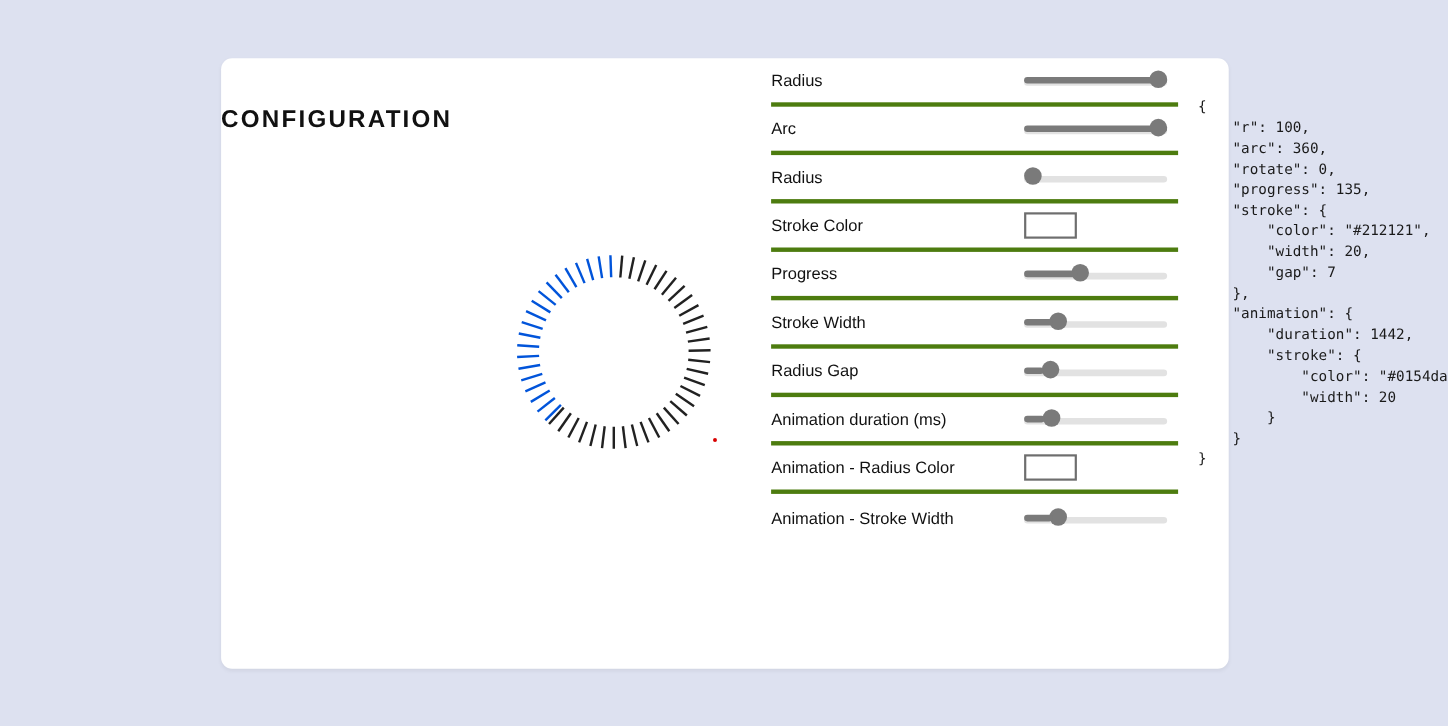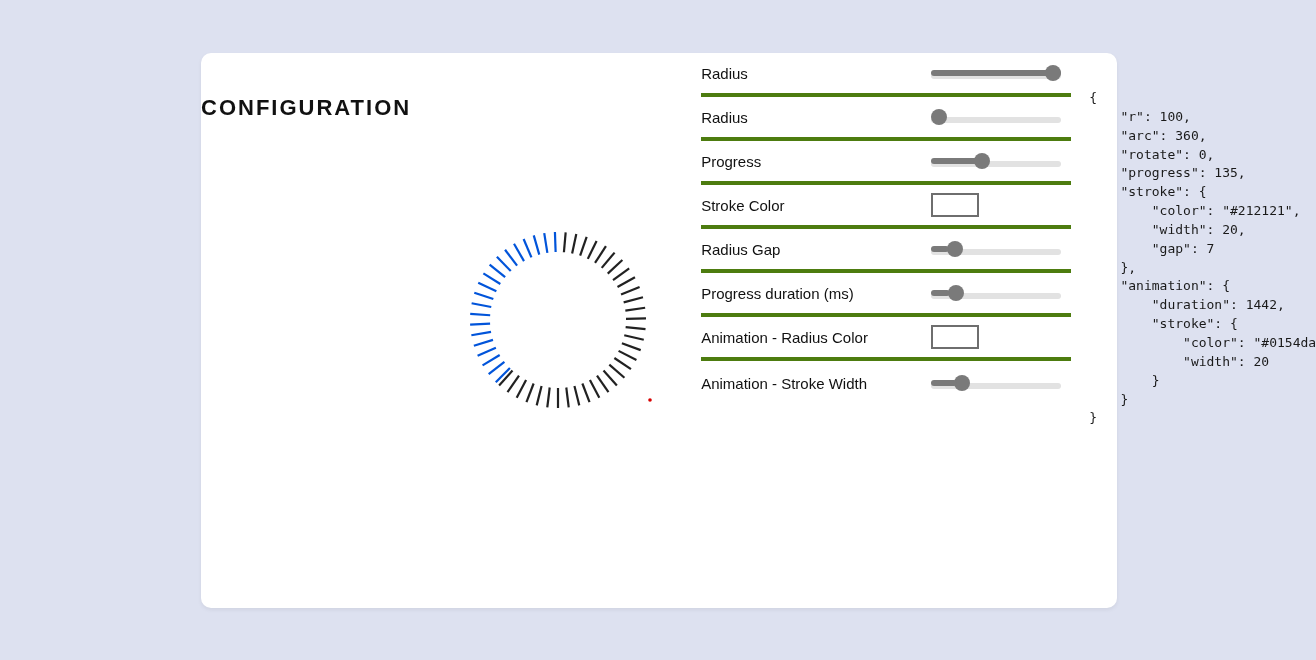--- a/index.html
+++ b/index.html
@@ -173,45 +173,57 @@
     </div>
 
     <div class="controls">
       <div class="row">
         <span class="label">Radius</span>
         <span class="ctrl">
             <span class="rng"><span class="rngfill" style="width: 130px;"></span><input type="range" min="0" max="100" value="100" style=""></span>
           </span>
       </div>
       <div class="row">
+        <span class="label">Arc</span>
+        <span class="ctrl">
+            <span class="rng"><span class="rngfill" style="width: 130px;"></span><input type="range" min="0" max="360" value="360" style=""></span>
+          </span>
+      </div>
+      <div class="row">
         <span class="label">Radius</span>
         <span class="ctrl">
             <span class="rng"><span class="rngfill" style="width: 0px;"></span><input type="range" min="0" max="360" value="0" style=""></span>
           </span>
       </div>
       <div class="row">
+        <span class="label">Stroke Color</span>
+        <span class="ctrl">
+            <span class="swatch"><span class="swatch-inner" style="background: rgb(33, 33, 33);"></span></span>
+          </span>
+      </div>
+      <div class="row">
         <span class="label">Progress</span>
         <span class="ctrl">
             <span class="rng"><span class="rngfill" style="width: 48.75px;"></span><input type="range" min="0" max="360" value="135" style=""></span>
           </span>
       </div>
       <div class="row">
-        <span class="label">Stroke Color</span>
-        <span class="ctrl">
-            <span class="swatch"><span class="swatch-inner" style="background: rgb(33, 33, 33);"></span></span>
+        <span class="label">Stroke Width</span>
+        <span class="ctrl">
+            <span class="rng"><span class="rngfill" style="width: 26px;"></span><input type="range" min="0" max="100" value="20" style=""></span>
           </span>
       </div>
       <div class="row">
         <span class="label">Radius Gap</span>
         <span class="ctrl">
             <span class="rng"><span class="rngfill" style="width: 18.2px;"></span><input type="range" min="0" max="50" value="7" style=""></span>
           </span>
       </div>
       <div class="row">
-        <span class="label">Progress duration (ms)</span>
+        <span class="label">Animation duration (ms)</span>
         <span class="ctrl">
             <span class="rng"><span class="rngfill" style="width: 18.746px;"></span><input type="range" min="0" max="10000" value="1442" style=""></span>
           </span>
       </div>
       <div class="row">
         <span class="label">Animation - Radius Color</span>
         <span class="ctrl">
             <span class="swatch"><span class="swatch-inner" style="background: rgb(1, 84, 218);"></span></span>
           </span>
       </div>

